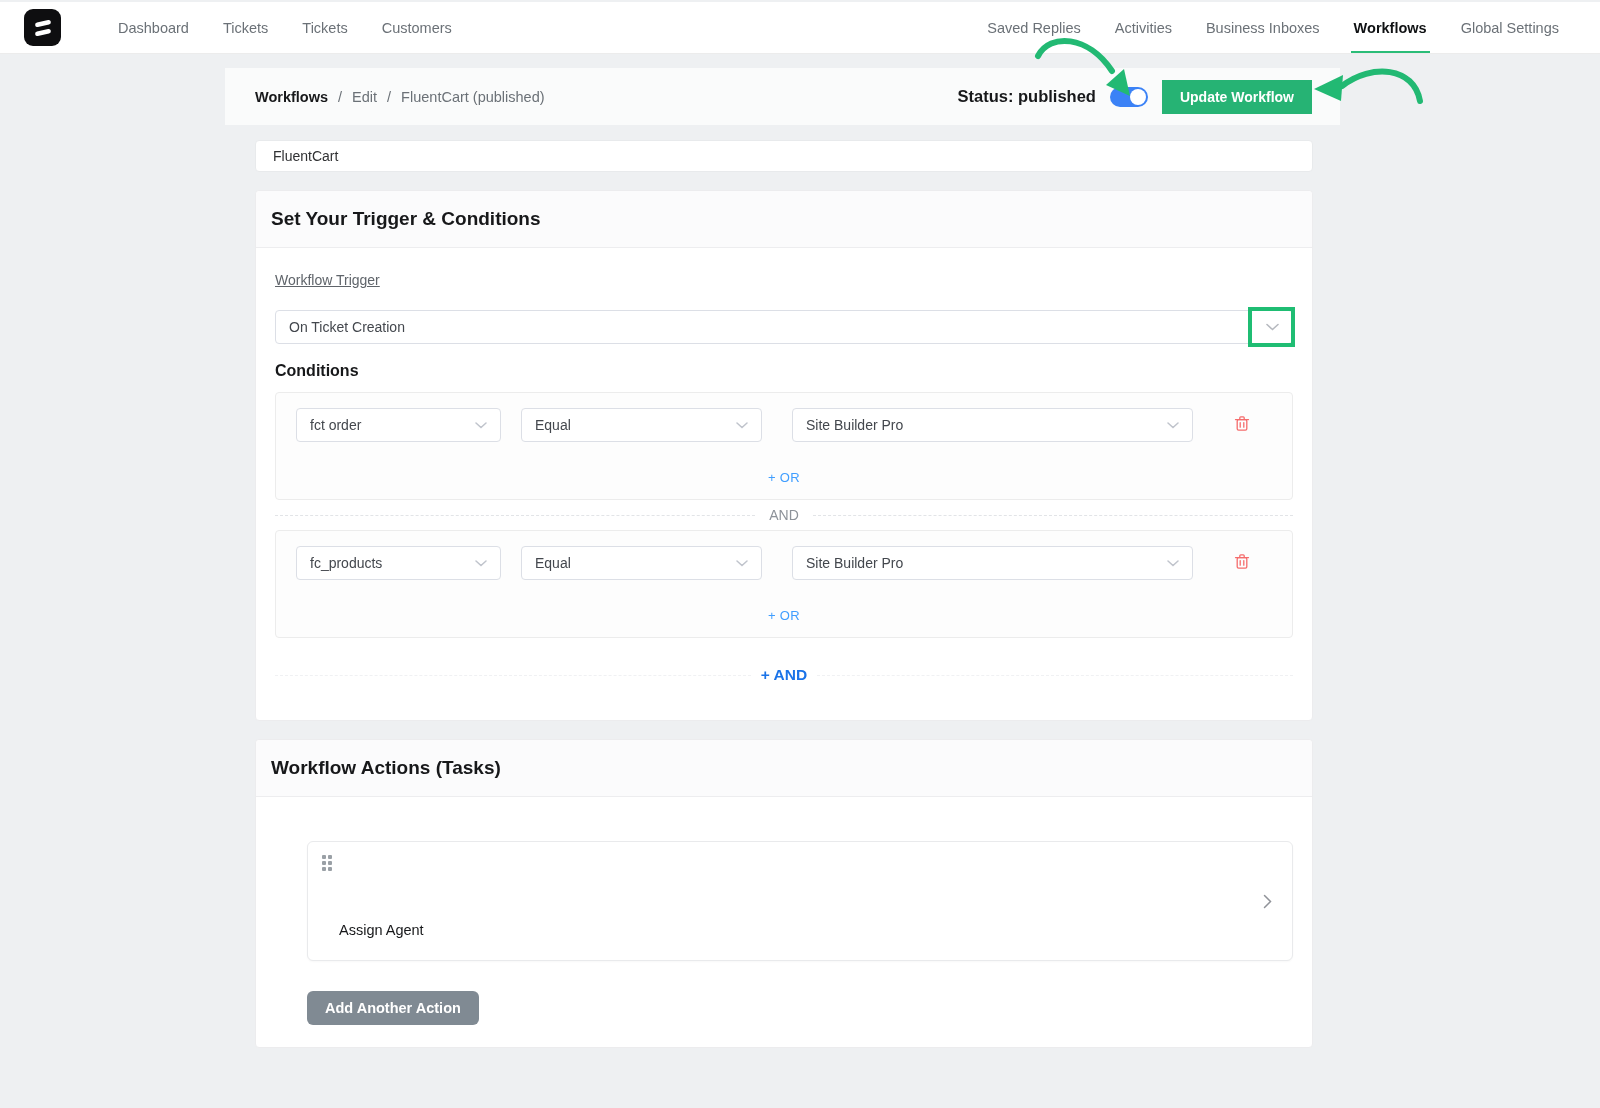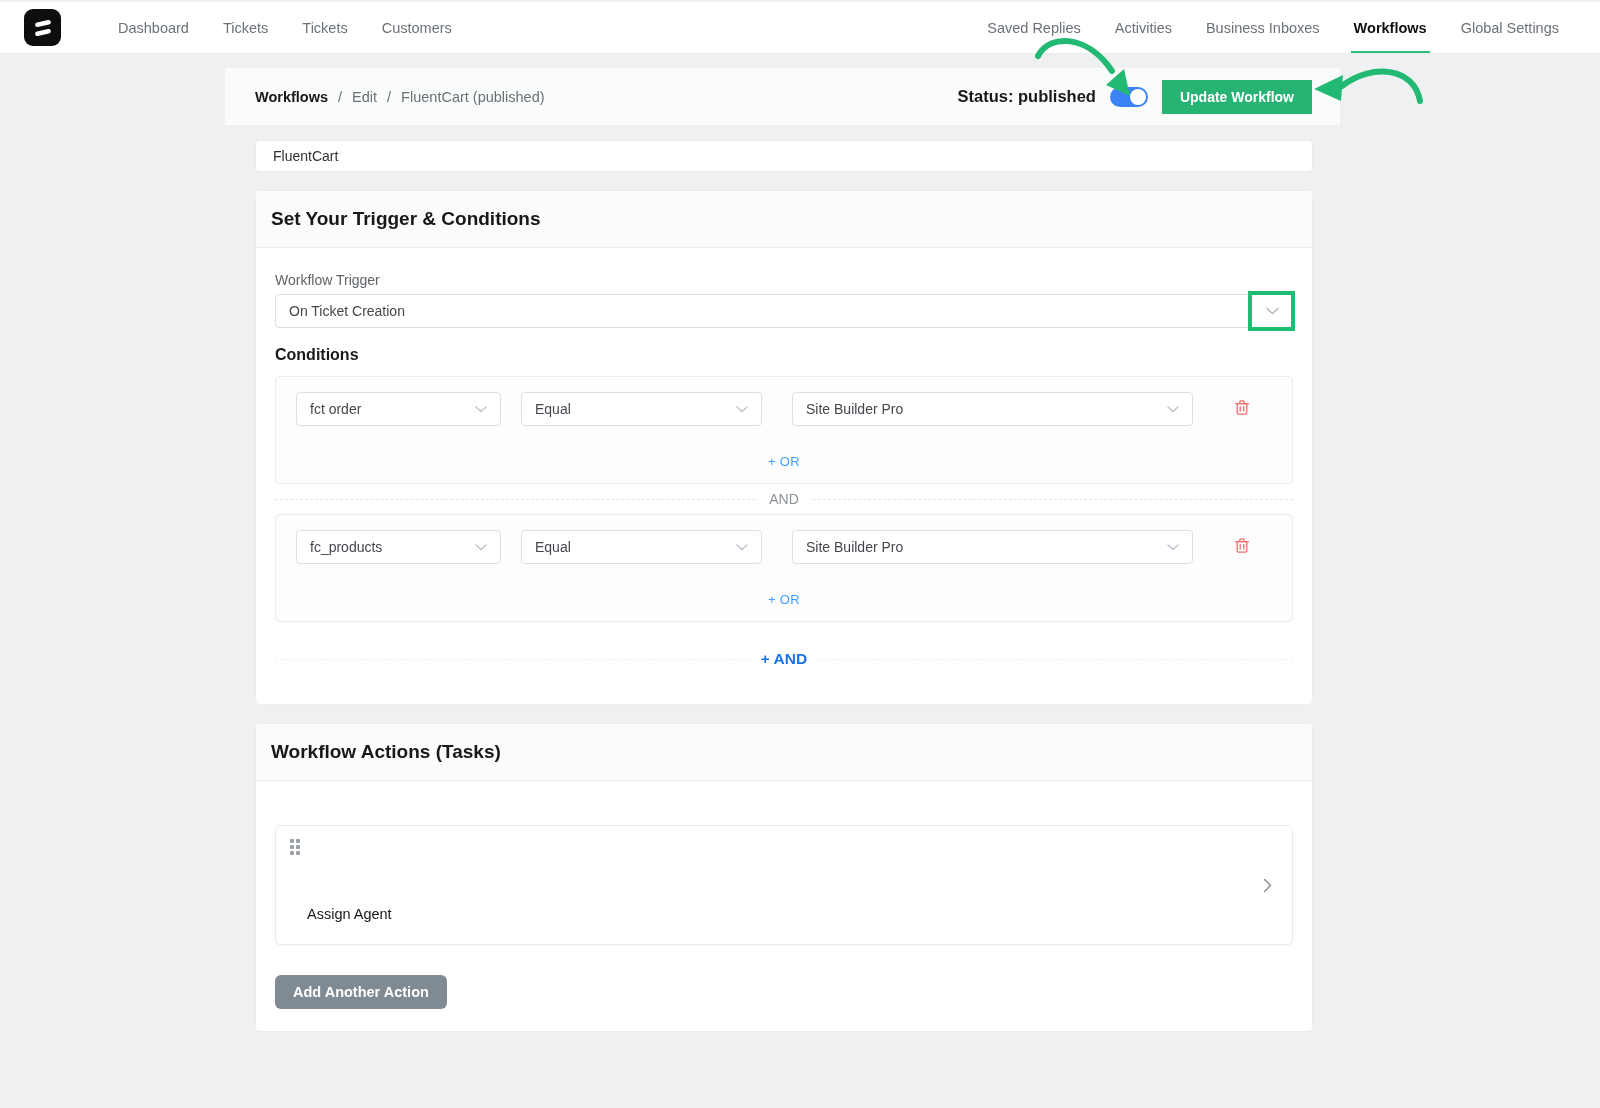--- a/index.html
+++ b/index.html
@@ -36,21 +36,21 @@
   .main { position:absolute; left:255px; top:140px; width:1058px; }
   .name-input { width:100%; height:32px; background:#fff; border:1px solid #e8eaec; border-radius:4px;
                 font-size:14px; color:#303133; padding:0 17px; font-family:inherit; }
 
   .card { background:#ffffff; border:1px solid #ececee; border-radius:4px; margin-top:18px; }
   .card-header { background:#fbfbfc; border-bottom:1px solid #ededef; border-radius:4px 4px 0 0;
                  padding:17px 15px; }
   .card-title { font-size:19px; font-weight:bold; color:#17181a; }
   .card-body { padding:24px 19px 36px; }
 
-  .field-label { font-size:14px; color:#5f646a; margin-bottom:6px; }
+  .field-label { font-size:14px; color:#5f646a; margin-bottom:22px;text-decoration:underline; }
   .select { height:34px; background:#fff; border:1px solid #dcdfe6; border-radius:4px; display:flex;
             align-items:center; padding:0 13px; font-size:14px; color:#43474d; cursor:pointer; position:relative; }
   .select .chev { margin-left:auto; display:flex; }
   .select-wrap { position:relative; }
   .annot-box { position:absolute; top:-3px; right:-2px; width:47px; height:40px;
                border:4px solid #1fbd73; pointer-events:none; }
 
   .sec-sub { font-size:16px; font-weight:bold; color:#17181a; margin:18px 0 12px; }
 
   .cond-group { border:1px solid #ececec; background:#fdfdfd; border-radius:4px; padding:15px 20px 12px; }
@@ -65,21 +65,21 @@
   .and-divider { display:flex; align-items:center; color:#8d9299; font-size:14px; margin:7px 0; }
   .and-divider::before, .and-divider::after { content:""; flex:1; border-top:1px dashed #e2e4e7; }
   .and-divider::before { margin-right:14px; } .and-divider::after { margin-left:14px; }
 
   .add-and-row { display:flex; align-items:center; margin-top:28px; }
   .add-and-row::before, .add-and-row::after { content:""; flex:1; border-top:1px dashed #f0f1f3; }
   .add-and { background:none; border:none; color:#1a73e8; font-weight:bold; font-size:15.5px;
              font-family:inherit; cursor:pointer; margin:0 10px; }
 
   
-  .actions-body { padding:44px 19px 22px; }
+  .actions-body { padding:44px 19px 22px;margin-left:32px; }
   .action-item { position:relative; height:120px; background:#fff; border:1px solid #e9eaec;
                  border-radius:6px; box-shadow:0 1px 2px rgba(0,0,0,.03); cursor:pointer; }
   .drag-handle { position:absolute; top:13px; left:14px; display:grid; grid-template-columns:4px 4px;
                  grid-auto-rows:4px; gap:2px; cursor:grab; }
   .drag-handle i { background:#9aa0a6; border-radius:1px; }
   .action-label { position:absolute; left:31px; bottom:22px; font-size:14.5px; color:#17181a; }
   .action-chev { position:absolute; right:20px; top:52px; color:#8d9299; }
   .btn-gray { margin-top:30px; background:#808a93; color:#fff; font-weight:bold; font-size:14.5px;
               border:none; border-radius:6px; padding:9px 18px; cursor:pointer; }
 

